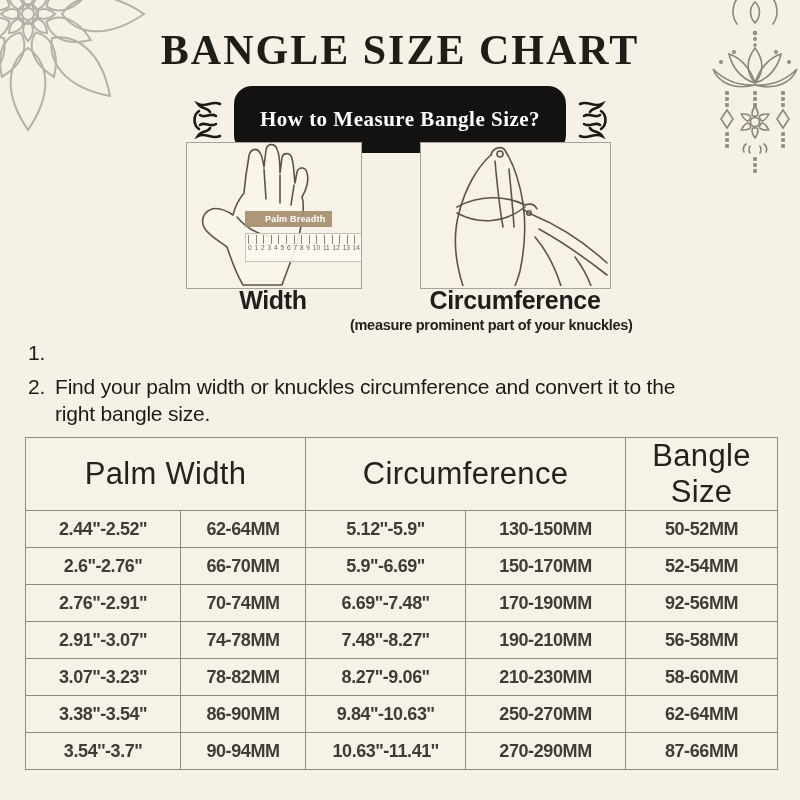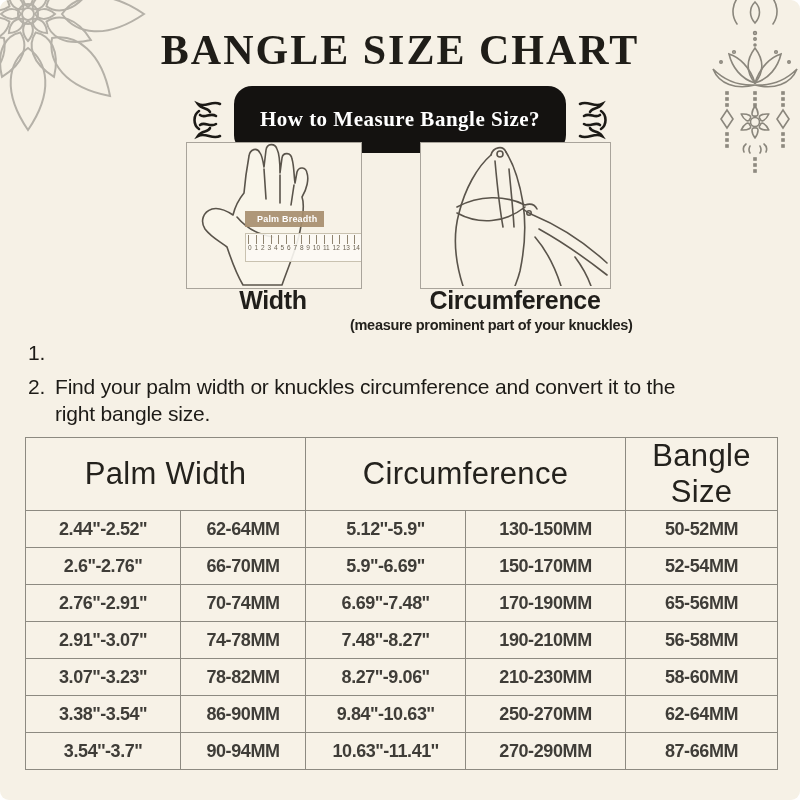--- a/index.html
+++ b/index.html
@@ -1,17 +1,17 @@
 <!DOCTYPE html>
 <html><head>
 <meta charset="utf-8">
 <style>
   html,body{margin:0;padding:0;}
   body{width:800px;height:800px;font-family:"Liberation Sans",sans-serif;}
-  #canvas{position:relative;width:800px;height:800px;background:#f6f1e6;overflow:hidden;border-radius:9px;}
+  #canvas{position:relative;width:800px;height:800px;background:#f6f1e6;overflow:hidden;}
 
   
   .mandala{position:absolute;left:0;top:0;width:155px;height:155px;}
   .lotus-orn{position:absolute;left:690px;top:0;width:130px;height:178px;}
 
   
   .title{position:absolute;left:0;top:26px;width:800px;text-align:center;
     font-family:"Liberation Serif",serif;font-size:42px;font-weight:700;
     letter-spacing:2px;color:#1f1d18;}
 
@@ -23,21 +23,21 @@
     font-family:"Liberation Serif",serif;font-size:21px;font-weight:700;letter-spacing:.5px;}
   .flourish{width:34px;height:42px;}
 
   
   .figure-box{position:absolute;top:142px;border:1px solid #a9a49b;background:#f7f2e7;overflow:hidden;}
   .figure-box.width-box{left:186px;width:174px;height:145px;}
   .figure-box.circ-box{left:420px;width:189px;height:145px;}
   .figure-box svg{position:absolute;left:0;top:0;}
 
   .ruler-label{position:absolute;left:58px;top:68px;background:rgba(167,142,111,.92);
-    color:#fff;font-size:9px;font-weight:700;padding:3px 7px 3px 12px;letter-spacing:.2px;}
+    color:#fff;font-size:9px;font-weight:700;padding:3px 7px 3px 20px;letter-spacing:.2px;}
   .ruler-strip{position:absolute;left:58px;right:-1px;top:90px;height:27px;
     background:rgba(252,250,244,.9);border:1px solid #c9c2b0;}
   .ruler-ticks-marks{height:9px;margin:1px 2px 0 2px;
     background:repeating-linear-gradient(90deg,#8f8470 0,#8f8470 1px,transparent 1px,transparent 7.6px);}
   .ruler-numbers{display:flex;justify-content:space-between;padding:1px 1px 0 2px;
     font-size:6.5px;color:#6b6353;line-height:1;}
 
   .caption{position:absolute;top:286px;text-align:center;font-weight:700;
     font-size:25px;color:#201e1a;letter-spacing:-.3px;}
   .caption.width-cap{left:186px;width:174px;}
@@ -266,21 +266,21 @@
           <td>66-70MM</td>
           <td>5.9''-6.69''</td>
           <td>150-170MM</td>
           <td>52-54MM</td>
         </tr>
         <tr>
           <td>2.76''-2.91''</td>
           <td>70-74MM</td>
           <td>6.69''-7.48''</td>
           <td>170-190MM</td>
-          <td>65-56MM</td>
+          <td>92-56MM</td>
         </tr>
         <tr>
           <td>2.91''-3.07''</td>
           <td>74-78MM</td>
           <td>7.48''-8.27''</td>
           <td>190-210MM</td>
           <td>56-58MM</td>
         </tr>
         <tr>
           <td>3.07''-3.23''</td>

